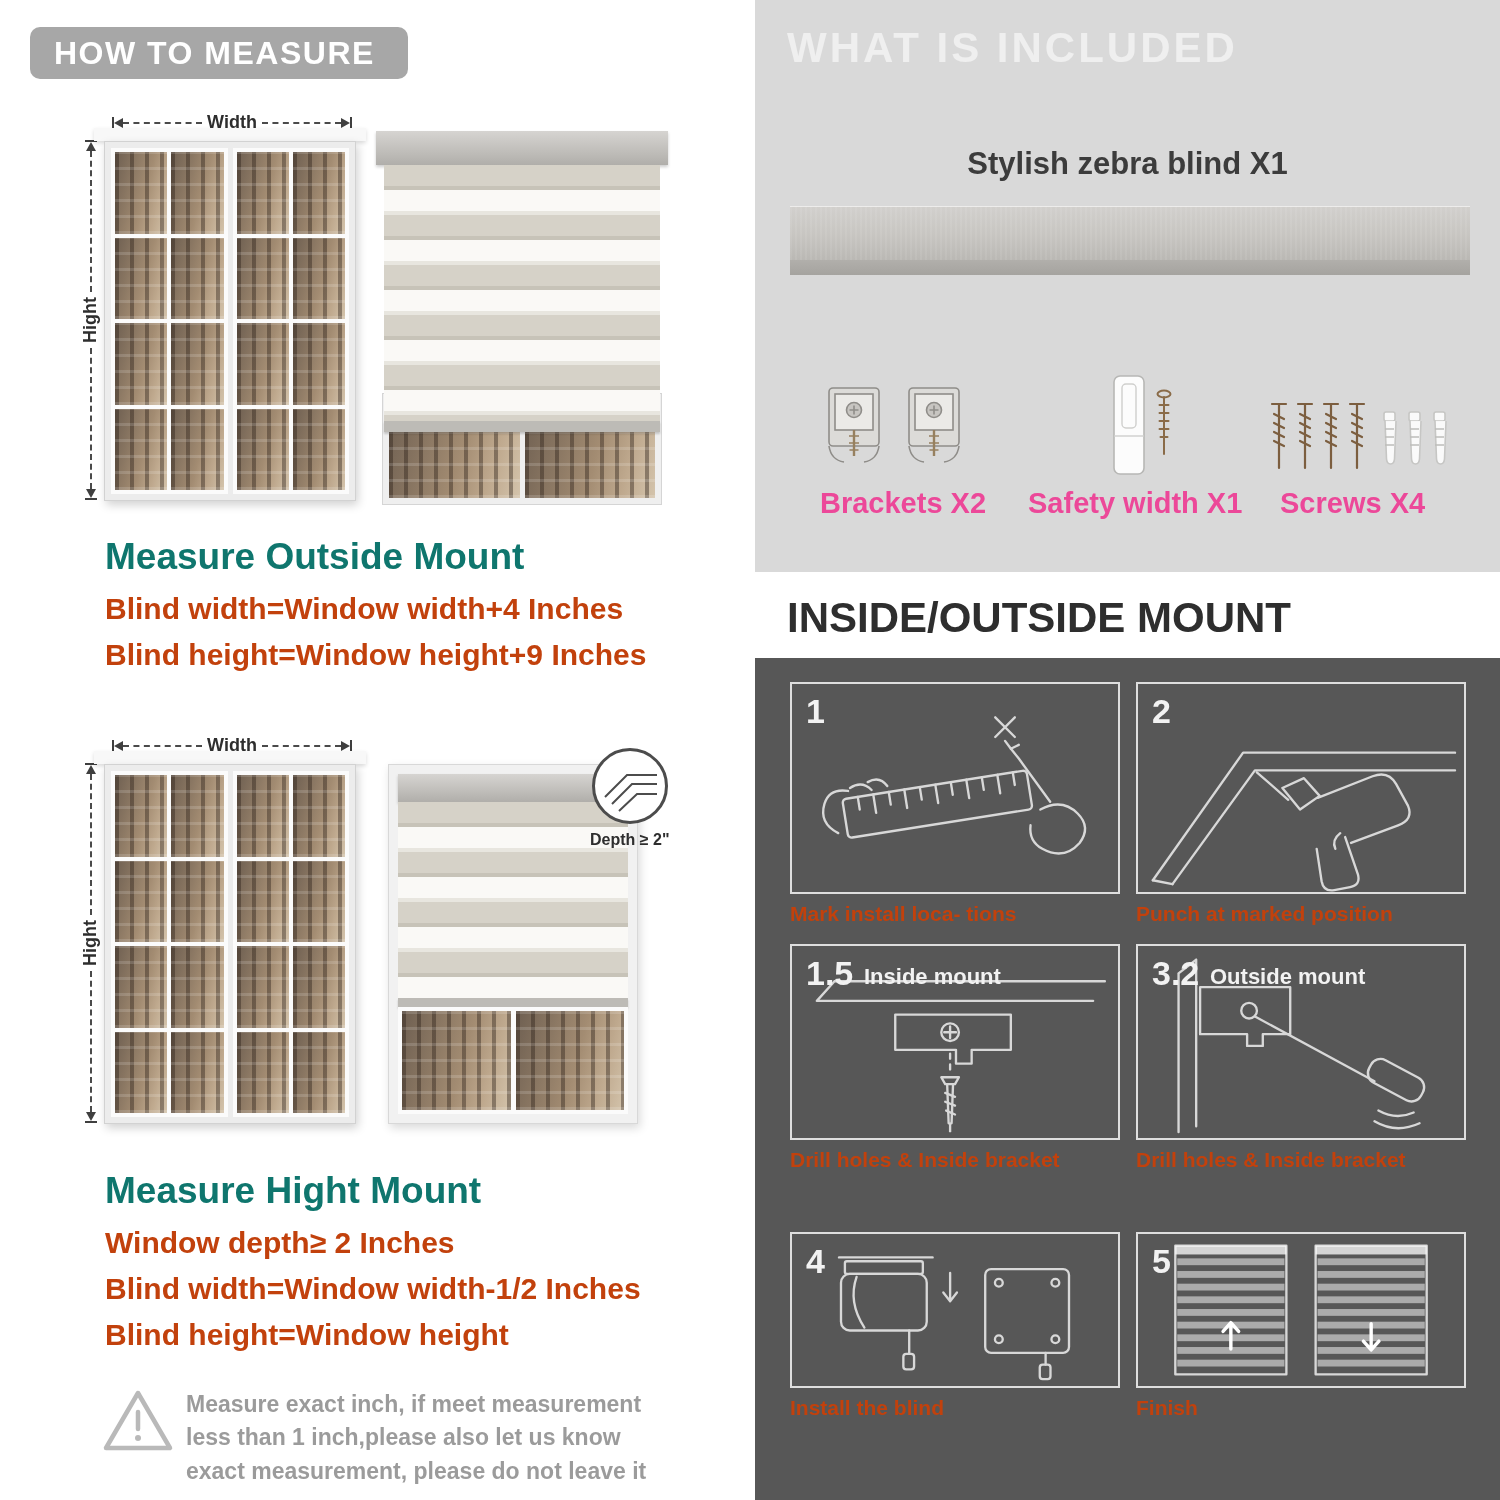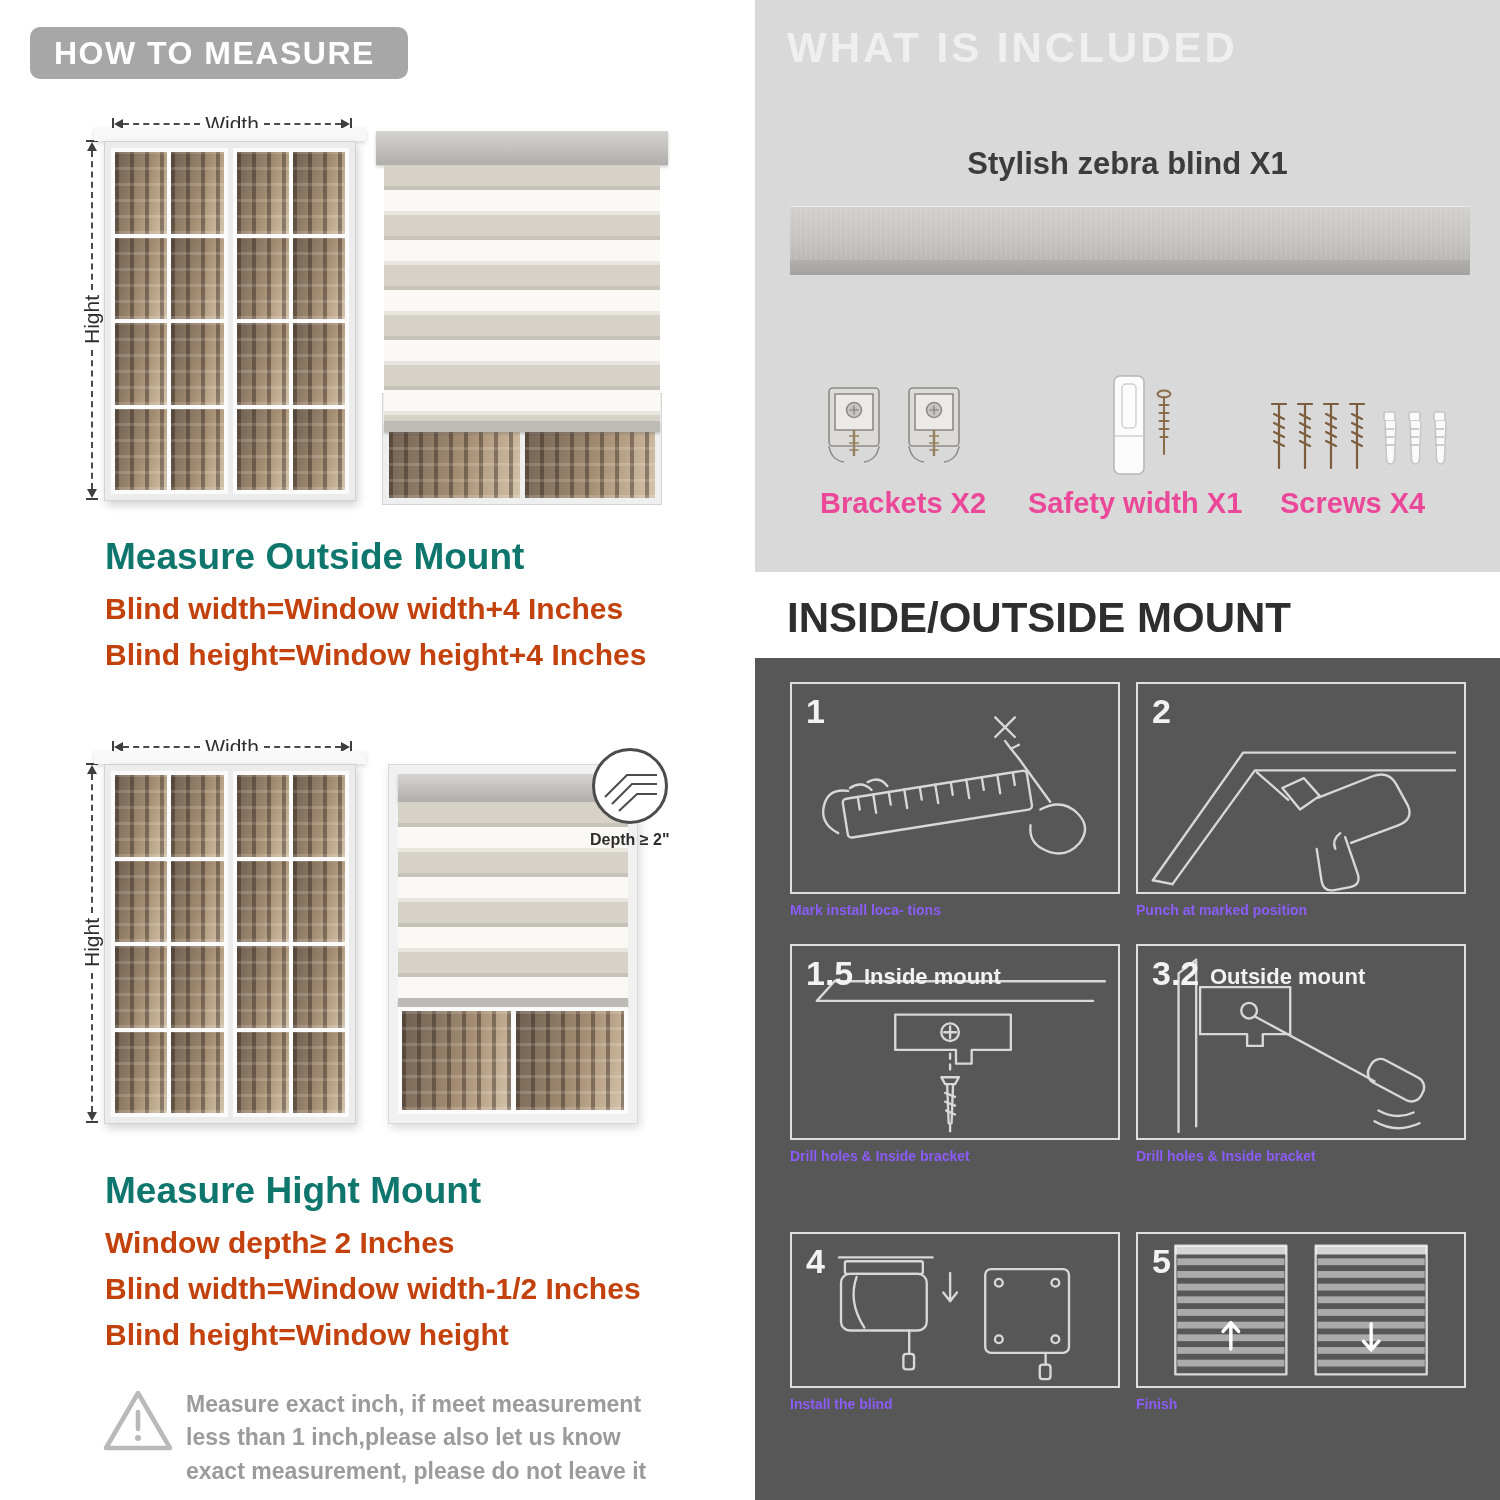--- a/index.html
+++ b/index.html
@@ -28,21 +28,21 @@
   .varrow{display:flex;flex-direction:column;align-items:center}
   .tick-h{width:2px;height:12px;background:#3f3f3f}
   .tick-v{height:2px;width:12px;background:#3f3f3f}
   .shaft-h{flex:1;border-top:2px dashed #4a4a4a;height:0}
   .shaft-v{flex:1;border-left:2px dashed #4a4a4a;width:0}
   .ah{width:0;height:0}
   .ah.left{border-top:5px solid transparent;border-bottom:5px solid transparent;border-right:9px solid #3f3f3f}
   .ah.right{border-top:5px solid transparent;border-bottom:5px solid transparent;border-left:9px solid #3f3f3f}
   .ah.up{border-left:5px solid transparent;border-right:5px solid transparent;border-bottom:9px solid #3f3f3f}
   .ah.down{border-left:5px solid transparent;border-right:5px solid transparent;border-top:9px solid #3f3f3f}
-  .mlabel{font-size:21px;font-weight:normal;color:#2e2e2e;padding:0 5px;background:#ffffff;white-space:nowrap}
+  .mlabel{font-size:18px;font-weight:bold;color:#2e2e2e;padding:0 5px;background:#ffffff;white-space:nowrap}
   .mlabel.vert{writing-mode:vertical-rl;transform:rotate(180deg);padding:5px 0}
 
   .zebra{background:repeating-linear-gradient(180deg,
       #d6d2c8 0px,#d6d2c8 21px,#c7c3b8 21px,#c7c3b8 25px,
       #faf9f6 25px,#faf9f6 46px,#e8e6df 46px,#e8e6df 50px)}
   .headrail{background:linear-gradient(180deg,#d6d4d1,#bcbab6 70%,#b0aeaa);
     box-shadow:0 2px 3px rgba(0,0,0,.2)}
   .botrail{background:#bdbbb6;box-shadow:0 2px 2px rgba(0,0,0,.18)}
 
   .bfa-window{background:#efefef;border:1px solid #d5d5d5;padding:6px;display:flex;gap:5px}
@@ -74,21 +74,21 @@
   .big-headrail::after{content:"";position:absolute;left:0;right:0;top:54px;height:15px;
     background:linear-gradient(180deg,#b1afab,#a5a39f)}
   .inc-label{top:487px;font-size:29px;font-weight:bold;color:#ec4899;white-space:nowrap}
 
   .mount-title{left:787px;top:594px;font-size:42px;font-weight:800;color:#2e2e2e;white-space:nowrap}
   .mount-bg{left:755px;top:658px;width:745px;height:842px;background:#575757}
 
   .step-box{border:2px solid #dedede}
   .step-num{position:absolute;left:14px;top:8px;font-size:34px;font-weight:bold;color:#f2f2f2}
   .step-sub{position:absolute;left:72px;top:18px;font-size:22px;font-weight:bold;color:#f2f2f2;white-space:nowrap}
-  .step-caption{font-size:14px;font-weight:bold;color:#8b5cf6;white-space:nowrap}
+  .step-caption{font-size:21px;font-weight:bold;color:#c2410c;white-space:nowrap}
   .art{position:absolute;inset:0;width:100%;height:100%}
   .lineart{stroke:#d8d8d8;stroke-width:2.4;fill:none;stroke-linecap:round;stroke-linejoin:round}
 </style>
 </head>
 <body>
 
 <section>
 
   <div class="abs htm-badge">HOW TO MEASURE</div>
 
@@ -139,21 +139,21 @@
       <div class="pane"></div>
         <div class="pane"></div>
     </div>
     <div class="abs headrail" style="left:0;top:0;width:292px;height:34px"></div>
     <div class="abs zebra" style="left:8px;top:34px;width:276px;height:256px"></div>
     <div class="abs botrail" style="left:8px;top:290px;width:276px;height:11px"></div>
   </div>
 
   <div class="abs h-measure" style="left:105px;top:536px">Measure Outside Mount</div>
   <div class="abs sub-measure" style="left:105px;top:592px">Blind width=Window width+4 Inches</div>
-  <div class="abs sub-measure" style="left:105px;top:638px">Blind height=Window height+4 Inches</div>
+  <div class="abs sub-measure" style="left:105px;top:638px">Blind height=Window height+9 Inches</div>
 
   <div class="abs harrow" style="left:112px;top:735px;width:240px">
     <span class="tick-h"></span>
       <span class="ah left"></span>
       <span class="shaft-h"></span>
     <span class="mlabel">Width</span>
     <span class="shaft-h"></span>
       <span class="ah right"></span>
       <span class="tick-h"></span>
   </div>

